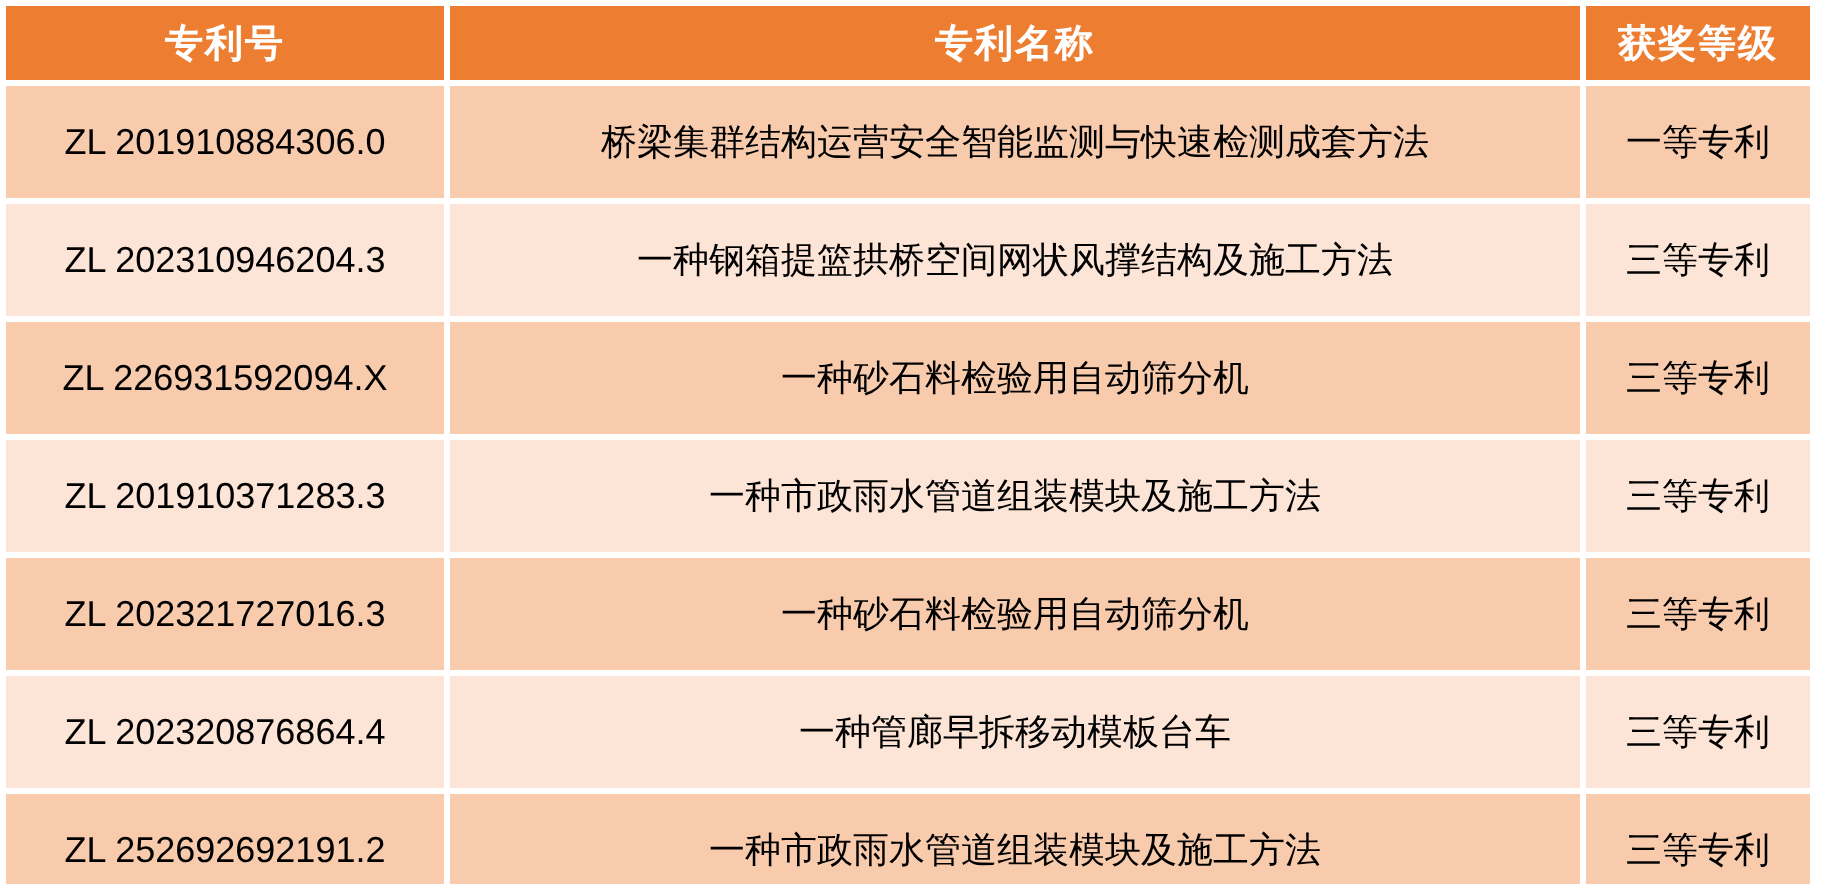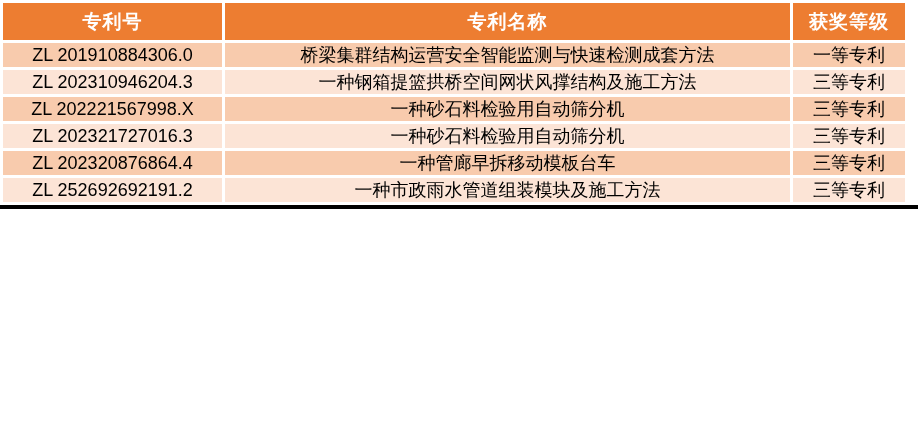--- a/index.html
+++ b/index.html
@@ -37,21 +37,21 @@
     vertical-align: middle;
     padding: 0;
     letter-spacing: 1px;
   }
   table.patents-table td {
     font-size: 18px;
     color: var(--body-text, #000000);
     text-align: center;
     vertical-align: middle;
     height: 23px;
-    padding: 0;
+    padding: 16px;
     white-space: nowrap;
     overflow: hidden;
   }
   table.patents-table tbody tr:nth-child(odd) td {
     background: var(--row-odd-bg, #F8CBAD);
   }
   table.patents-table tbody tr:nth-child(even) td {
     background: var(--row-even-bg, #FCE4D6);
   }
 </style>
@@ -78,22 +78,27 @@
           <td>ZL 201910884306.0</td>
           <td>桥梁集群结构运营安全智能监测与快速检测成套方法</td>
           <td>一等专利</td>
         </tr>
         <tr>
           <td>ZL 202310946204.3</td>
           <td>一种钢箱提篮拱桥空间网状风撑结构及施工方法</td>
           <td>三等专利</td>
         </tr>
         <tr>
-          <td>ZL 202221567998.X</td>
+          <td>ZL 226931592094.X</td>
           <td>一种砂石料检验用自动筛分机</td>
+          <td>三等专利</td>
+        </tr>
+        <tr>
+          <td>ZL 201910371283.3</td>
+          <td>一种市政雨水管道组装模块及施工方法</td>
           <td>三等专利</td>
         </tr>
         <tr>
           <td>ZL 202321727016.3</td>
           <td>一种砂石料检验用自动筛分机</td>
           <td>三等专利</td>
         </tr>
         <tr>
           <td>ZL 202320876864.4</td>
           <td>一种管廊早拆移动模板台车</td>

